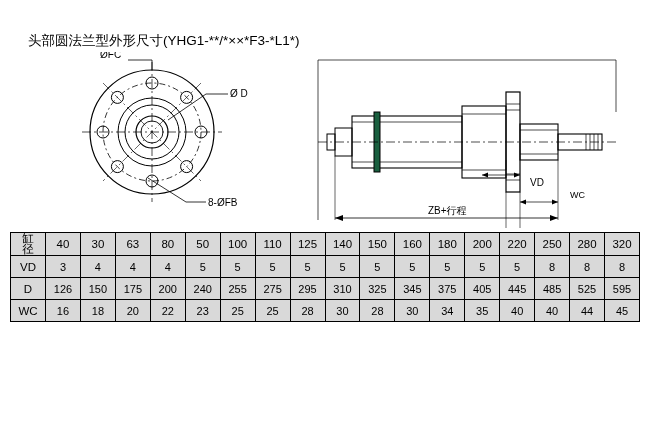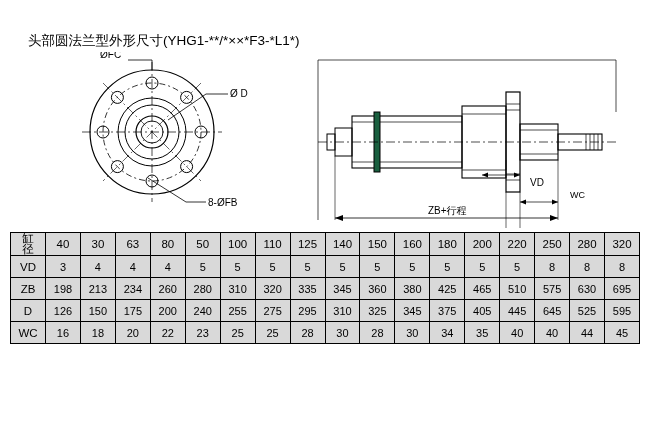--- a/index.html
+++ b/index.html
@@ -212,60 +212,40 @@
           <td>5</td>
           <td>5</td>
           <td>5</td>
           <td>5</td>
           <td>5</td>
           <td>8</td>
           <td>8</td>
           <td>8</td>
         </tr>
 
-        <tr>
-          <td class="hdr2 lbl-cell">ZB</td>
-          <td>198</td>
-          <td>213</td>
-          <td>234</td>
-          <td>260</td>
-          <td>280</td>
-          <td>310</td>
-          <td>320</td>
-          <td>335</td>
-          <td>345</td>
-          <td>360</td>
-          <td>380</td>
-          <td>425</td>
-          <td>465</td>
-          <td>510</td>
-          <td>575</td>
-          <td>630</td>
-          <td>695</td>
-        </tr>
 
 
 
         <tr>
           <td class="hdr2 lbl-cell">D</td>
           <td>126</td>
           <td>150</td>
           <td>175</td>
           <td>200</td>
           <td>240</td>
           <td>255</td>
           <td>275</td>
           <td>295</td>
           <td>310</td>
           <td>325</td>
           <td>345</td>
           <td>375</td>
           <td>405</td>
           <td>445</td>
-          <td>645</td>
+          <td>485</td>
           <td>525</td>
           <td>595</td>
         </tr>
 
         <tr>
           <td class="hdr2 lbl-cell">WC</td>
           <td>16</td>
           <td>18</td>
           <td>20</td>
           <td>22</td>

